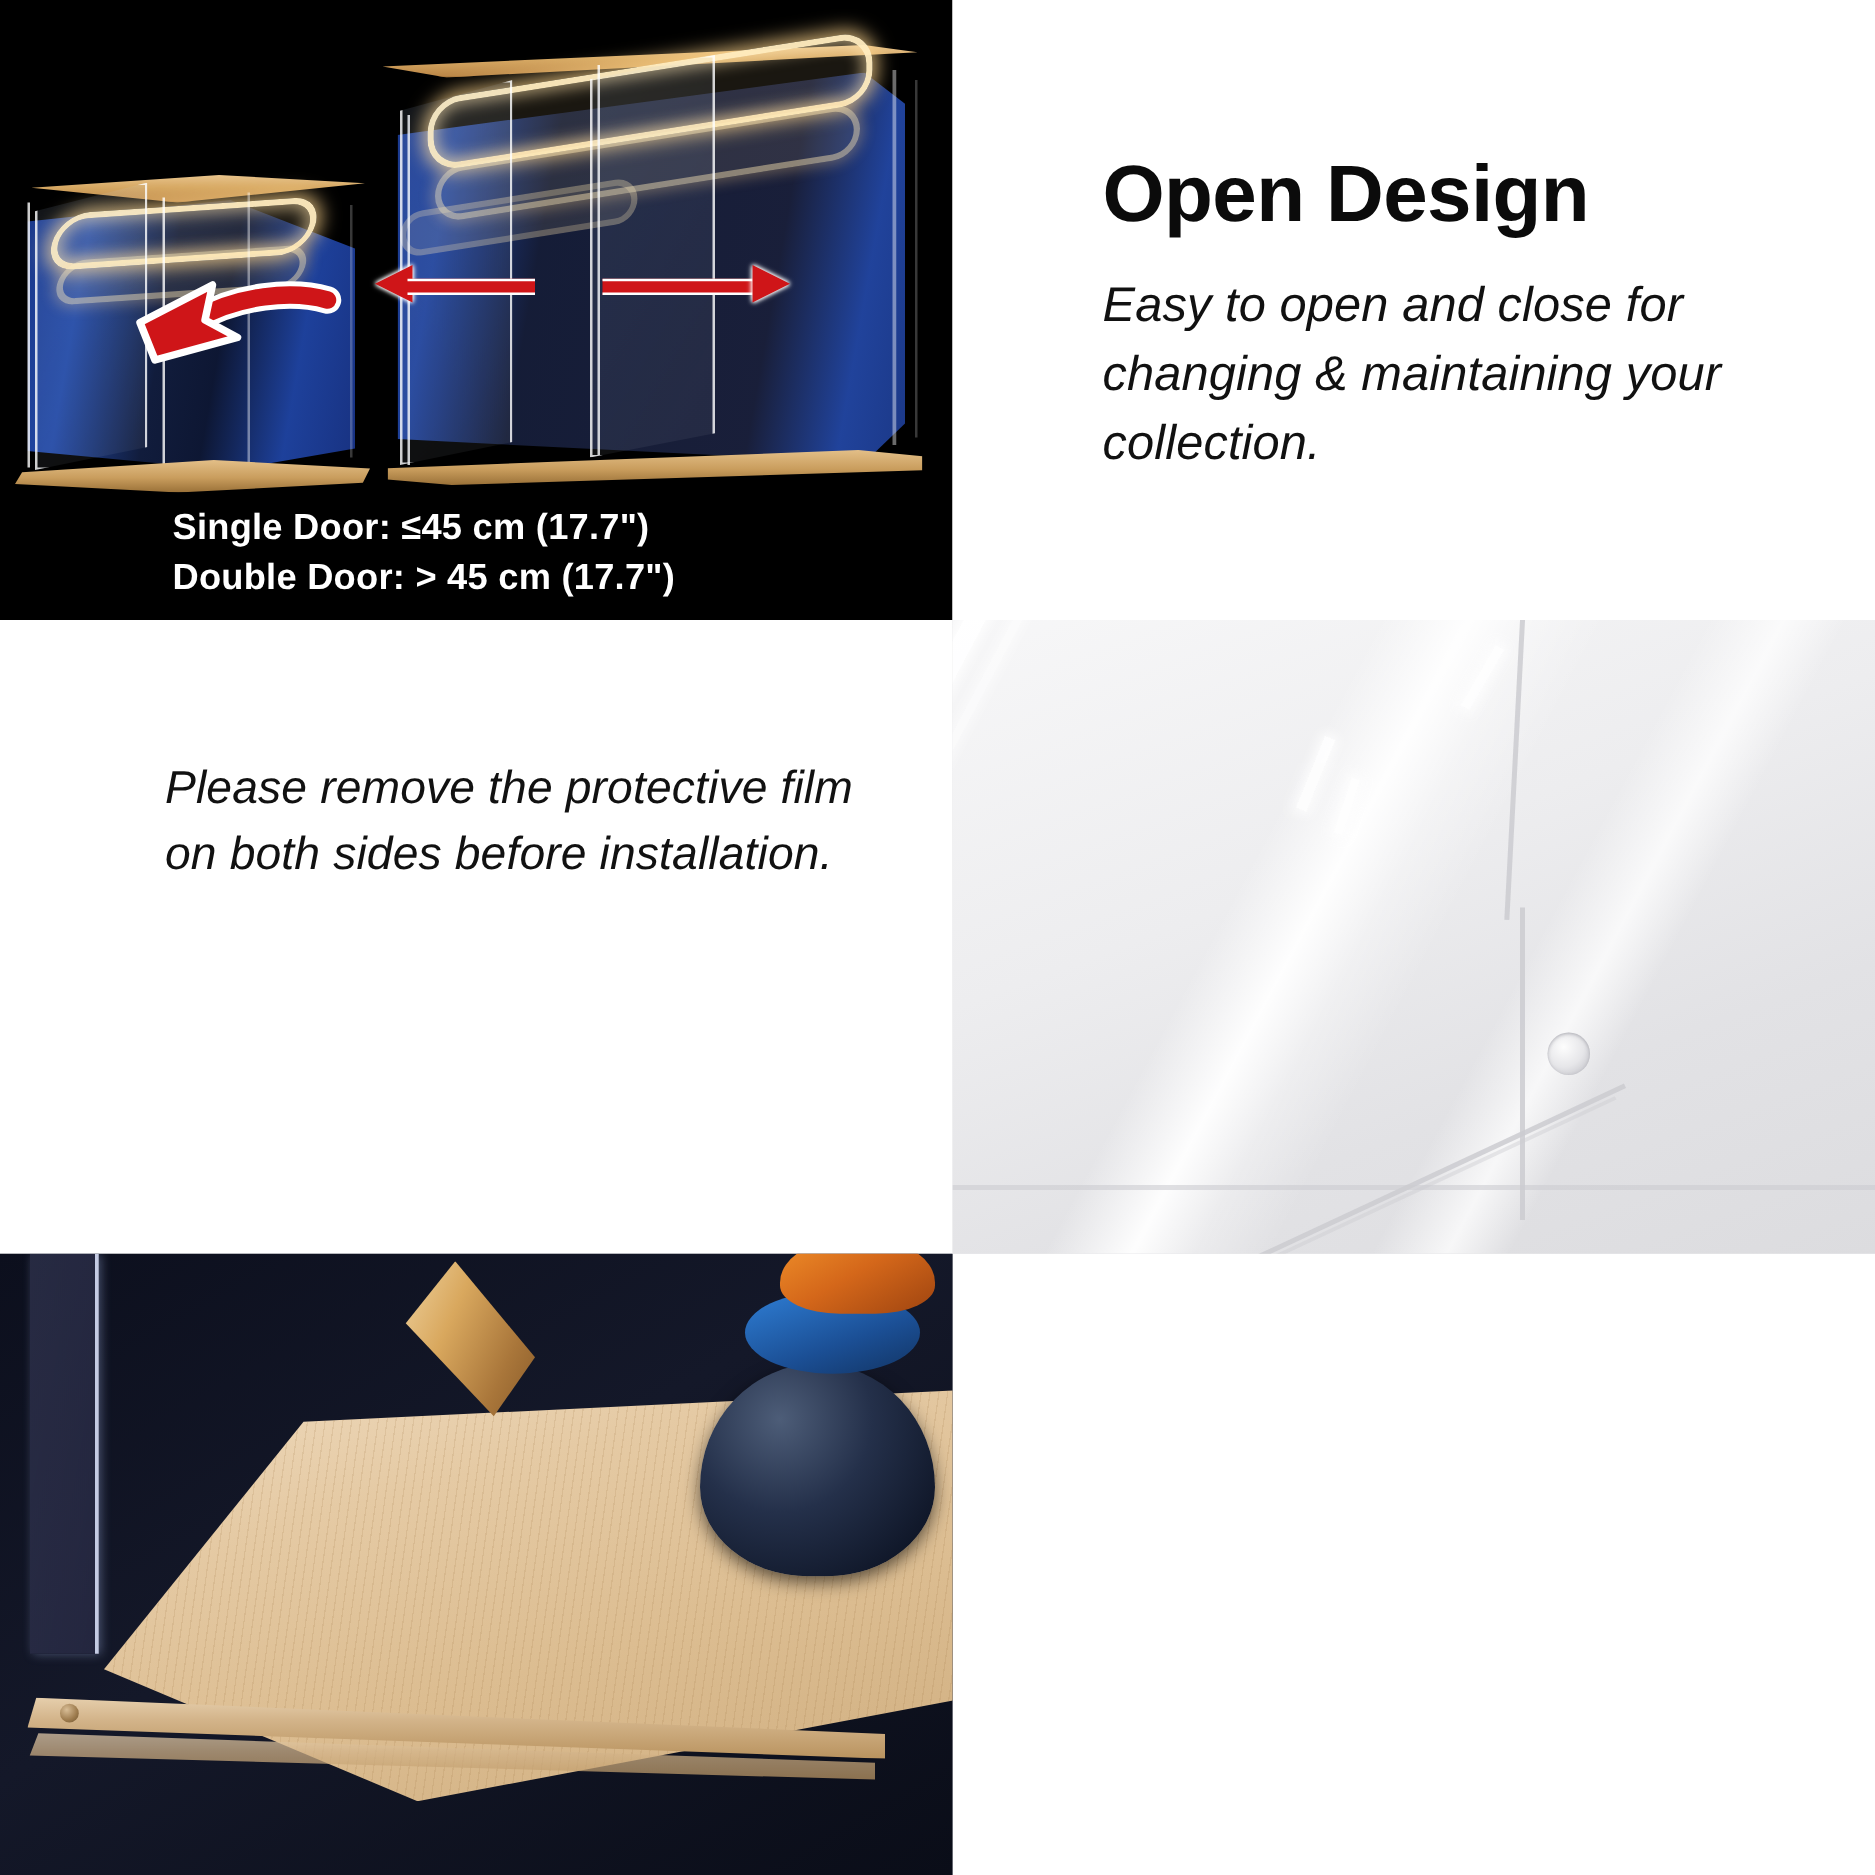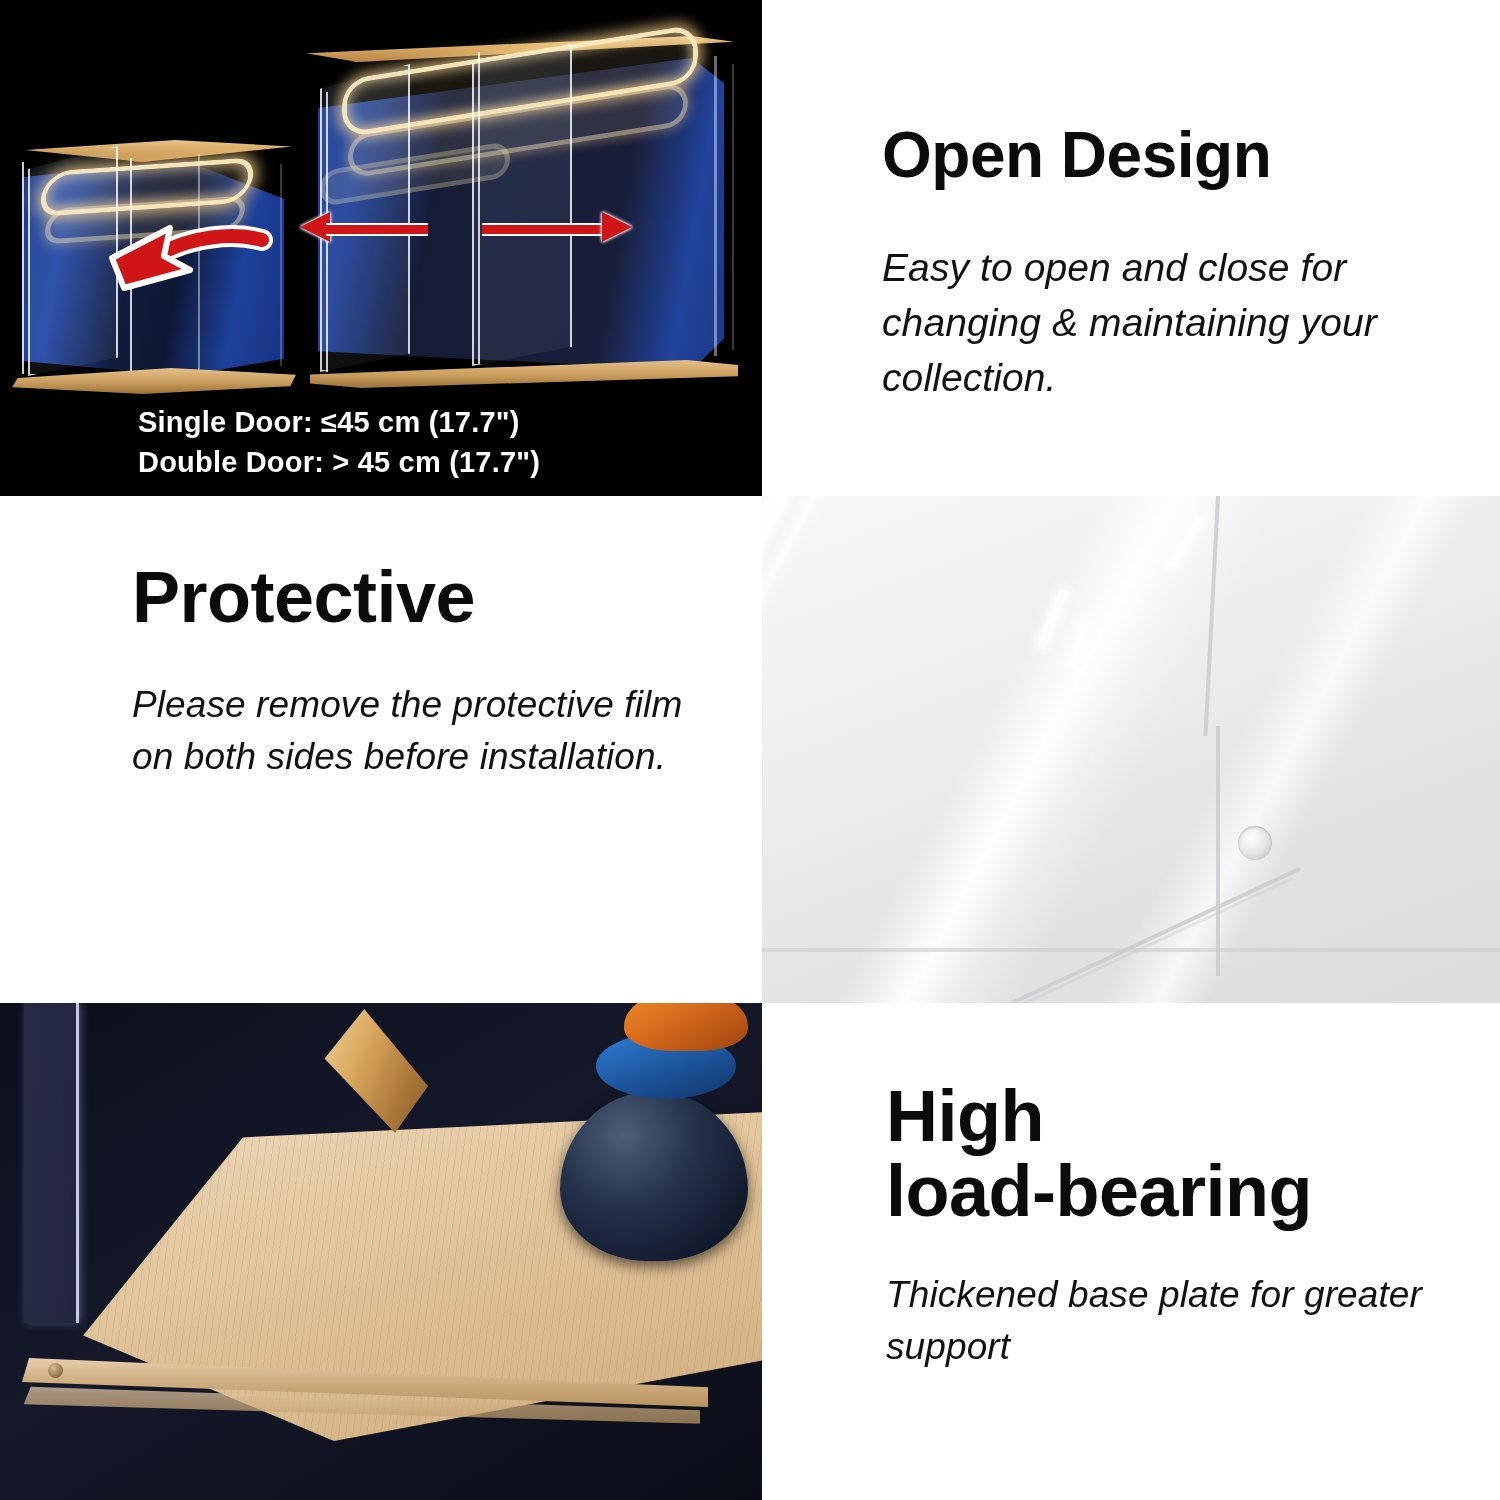--- a/index.html
+++ b/index.html
@@ -93,21 +93,21 @@
   #panel-film{left:0;top:496px;width:762px;height:507px;background:#ffffff;}
   
   #panel-load{left:762px;top:1003px;width:738px;height:497px;background:#ffffff;}
 
   .txtblock{position:absolute;}
   .heading{font-weight:700;color:#0b0b0b;line-height:1.04;letter-spacing:-.5px;}
   .subtext{font-style:italic;color:#111111;line-height:1.42;letter-spacing:.1px;}
 
   #panel-open  .txtblock{left:120px;top:122px;width:560px;}
   #panel-open  .heading{font-size:64px;}
-  #panel-open  .subtext{font-size:39px;margin-top:51px;}
+  #panel-open  .subtext{font-size:39px;margin-top:28px;}
 
   #panel-film  .txtblock{left:132px;top:64px;width:560px;}
   #panel-film  .heading{font-size:72px;}
   #panel-film  .subtext{font-size:37px;margin-top:44px;}
 
   #panel-load  .txtblock{left:124px;top:76px;width:570px;}
   #panel-load  .heading{font-size:72px;}
   #panel-load  .subtext{font-size:37px;margin-top:40px;}
 
   
@@ -236,21 +236,20 @@
 
   <div class="panel" id="panel-open">
     <div class="txtblock">
       <div class="heading">Open Design</div>
       <div class="subtext">Easy to open and close for changing &amp; maintaining your collection.</div>
     </div>
   </div>
 
   <div class="panel" id="panel-film">
     <div class="txtblock">
-      <div class="heading">Protective</div>
       <div class="subtext">Please remove the protective film on both sides before installation.</div>
     </div>
   </div>
 
   <div class="panel" id="panel-filmphoto">
     <div class="film-sheen"></div>
 
     <div class="film-peel" style="left:30px;top:-40px;width:16px;height:760px;
                 transform:rotate(28deg);transform-origin:top left;"></div>
     <div class="film-peel" style="left:64px;top:-30px;width:7px;height:720px;opacity:.6;
@@ -288,21 +287,14 @@
 
     <div class="screwdot" style="left:48px;top:360px;"></div>
 
     <div class="cone" style="left:318px;top:6px;width:110px;height:124px;"></div>
 
     <div class="figbase" style="left:560px;top:88px;width:188px;height:170px;"></div>
     <div class="figring" style="left:596px;top:30px;width:140px;height:66px;"></div>
     <div class="figtop" style="left:624px;top:-14px;width:124px;height:62px;"></div>
   </div>
 
-  <div class="panel" id="panel-load">
-    <div class="txtblock">
-      <div class="heading">High</div>
-      <div class="heading">load-bearing</div>
-      <div class="subtext">Thickened base plate for greater support</div>
-    </div>
-  </div>
 
 </div>
 
 </body></html>

